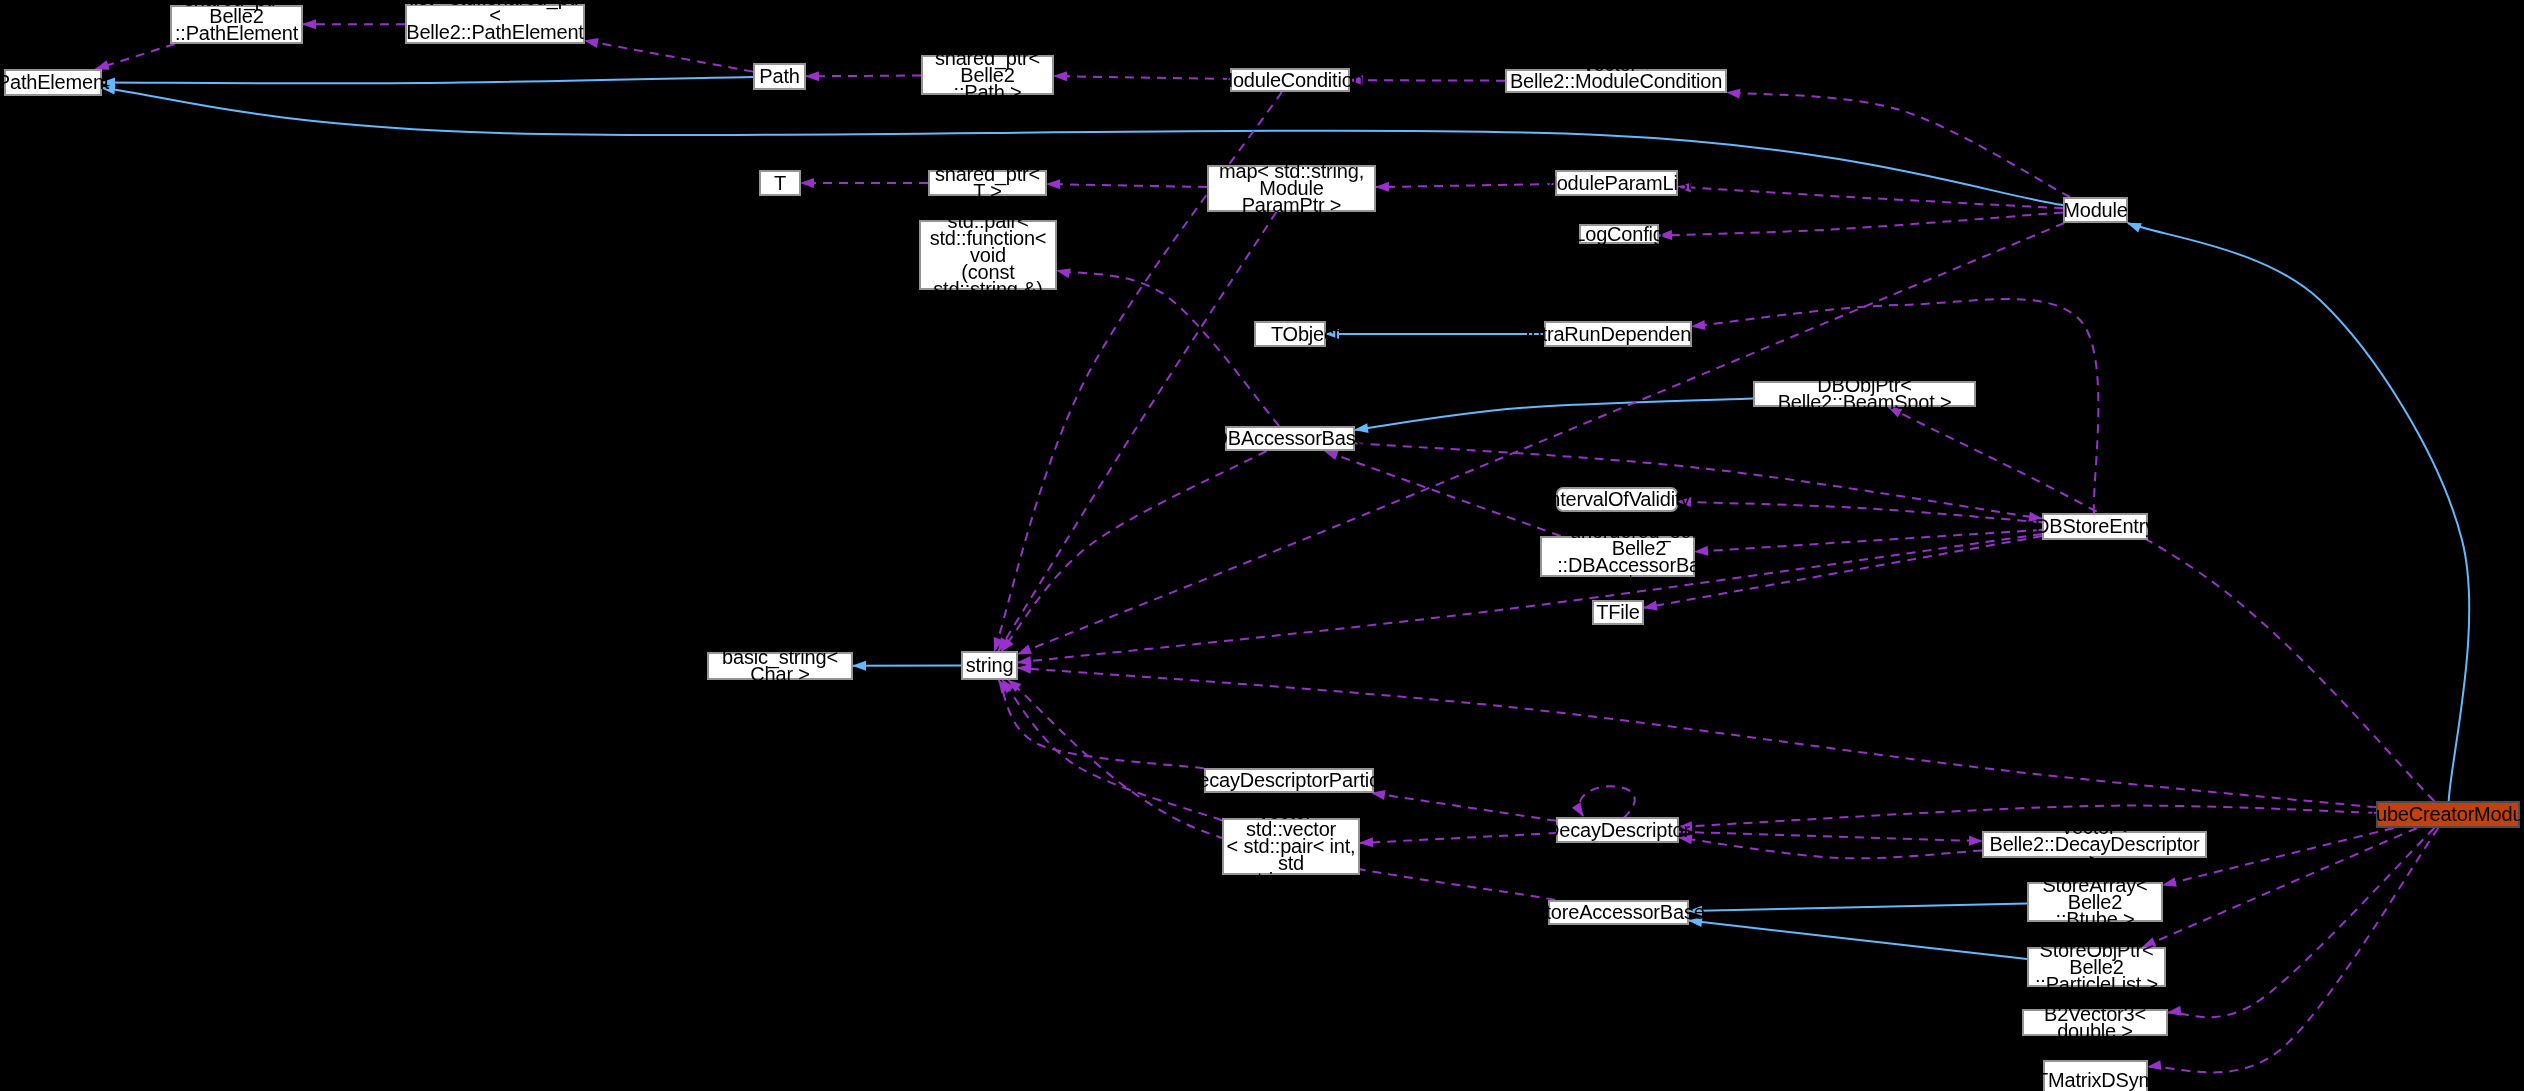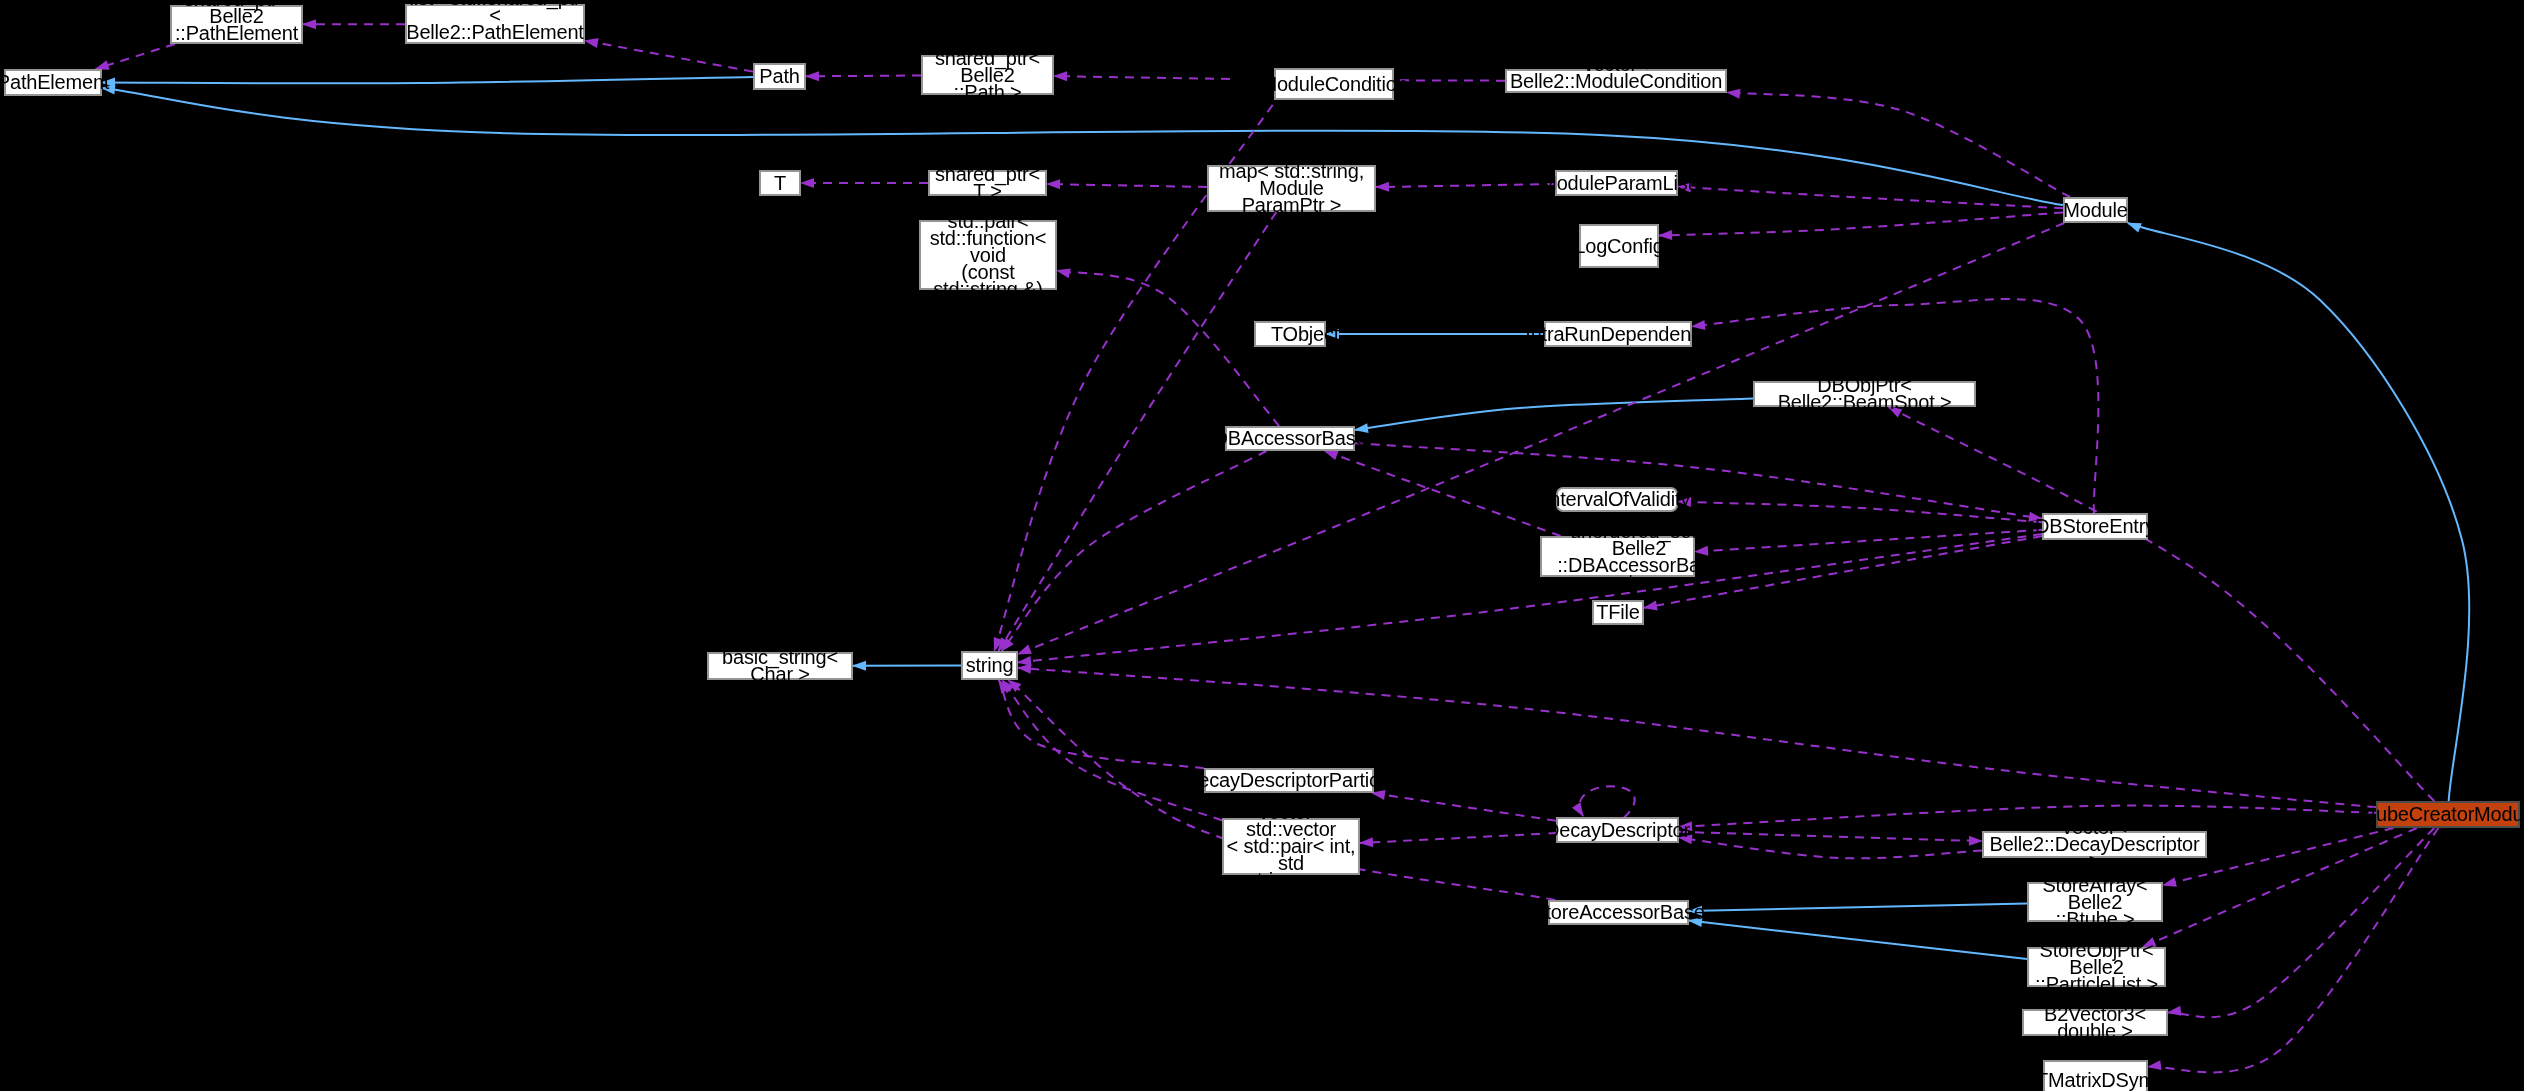--- a/index.html
+++ b/index.html
@@ -93,28 +93,28 @@
     </svg>
 
 <div class="node" style="left: 4px; top: 69px; width: 98px; height: 27px;">PathElement</div>
     <div class="node" style="left: 170px; top: 5px; width: 133px; height: 39px;">shared_ptr&lt; Belle2
 ::PathElement &gt;</div>
     <div class="node" style="left: 405px; top: 4px; width: 180px; height: 40px;">list&lt; std::shared_ptr
 &lt; Belle2::PathElement &gt; &gt;</div>
     <div class="node" style="left: 753px; top: 63px; width: 53px; height: 27px;">Path</div>
     <div class="node" style="left: 921px; top: 55px; width: 133px; height: 40px;">shared_ptr&lt; Belle2
 ::Path &gt;</div>
-    <div class="node" style="left: 1230px; top: 68px; width: 120px; height: 32px; margin-left: 44px;">ModuleCondition</div>
+    <div class="node" style="left: 1230px; top: 68px; width: 120px; height: 24px;">ModuleCondition</div>
     <div class="node" style="left: 1505px; top: 69px; width: 222px; height: 24px;">vector&lt; Belle2::ModuleCondition &gt;</div>
     <div class="node" style="left: 759px; top: 170px; width: 42px; height: 26px;">T</div>
     <div class="node" style="left: 928px; top: 170px; width: 119px; height: 26px;">shared_ptr&lt; T &gt;</div>
     <div class="node" style="left: 1207px; top: 165px; width: 169px; height: 47px;">map&lt; std::string, Module
 ParamPtr &gt;</div>
     <div class="node" style="left: 1555px; top: 170px; width: 123px; height: 26px;">ModuleParamList</div>
-    <div class="node" style="left: 1579px; top: 224px; width: 80px; height: 44px; text-align: right;">LogConfig</div>
+    <div class="node" style="left: 1579px; top: 224px; width: 80px; height: 20px; text-align: right;">LogConfig</div>
     <div class="node" style="left: 2063px; top: 197px; width: 65px; height: 26px;">Module</div>
     <div class="node" style="left: 919px; top: 220px; width: 138px; height: 70px;">vector&lt; std::pair&lt;
 std::function&lt; void
 (const std::string &amp;)
 &gt;, bool &gt; &gt;</div>
     <div class="node" style="left: 1254px; top: 321px; width: 72px; height: 26px; padding-left: 30px;">TObject</div>
     <div class="node" style="left: 1544px; top: 321px; width: 148px; height: 26px;">IntraRunDependency</div>
     <div class="node" style="left: 1753px; top: 381px; width: 223px; height: 26px;">DBObjPtr&lt; Belle2::BeamSpot &gt;</div>
     <div class="node" style="left: 1225px; top: 426px; width: 130px; height: 25px;">DBAccessorBase</div>
     <div class="node" style="left: 1556px; top: 487px; width: 122px; height: 25px; border-radius: 7px;">IntervalOfValidity</div>

